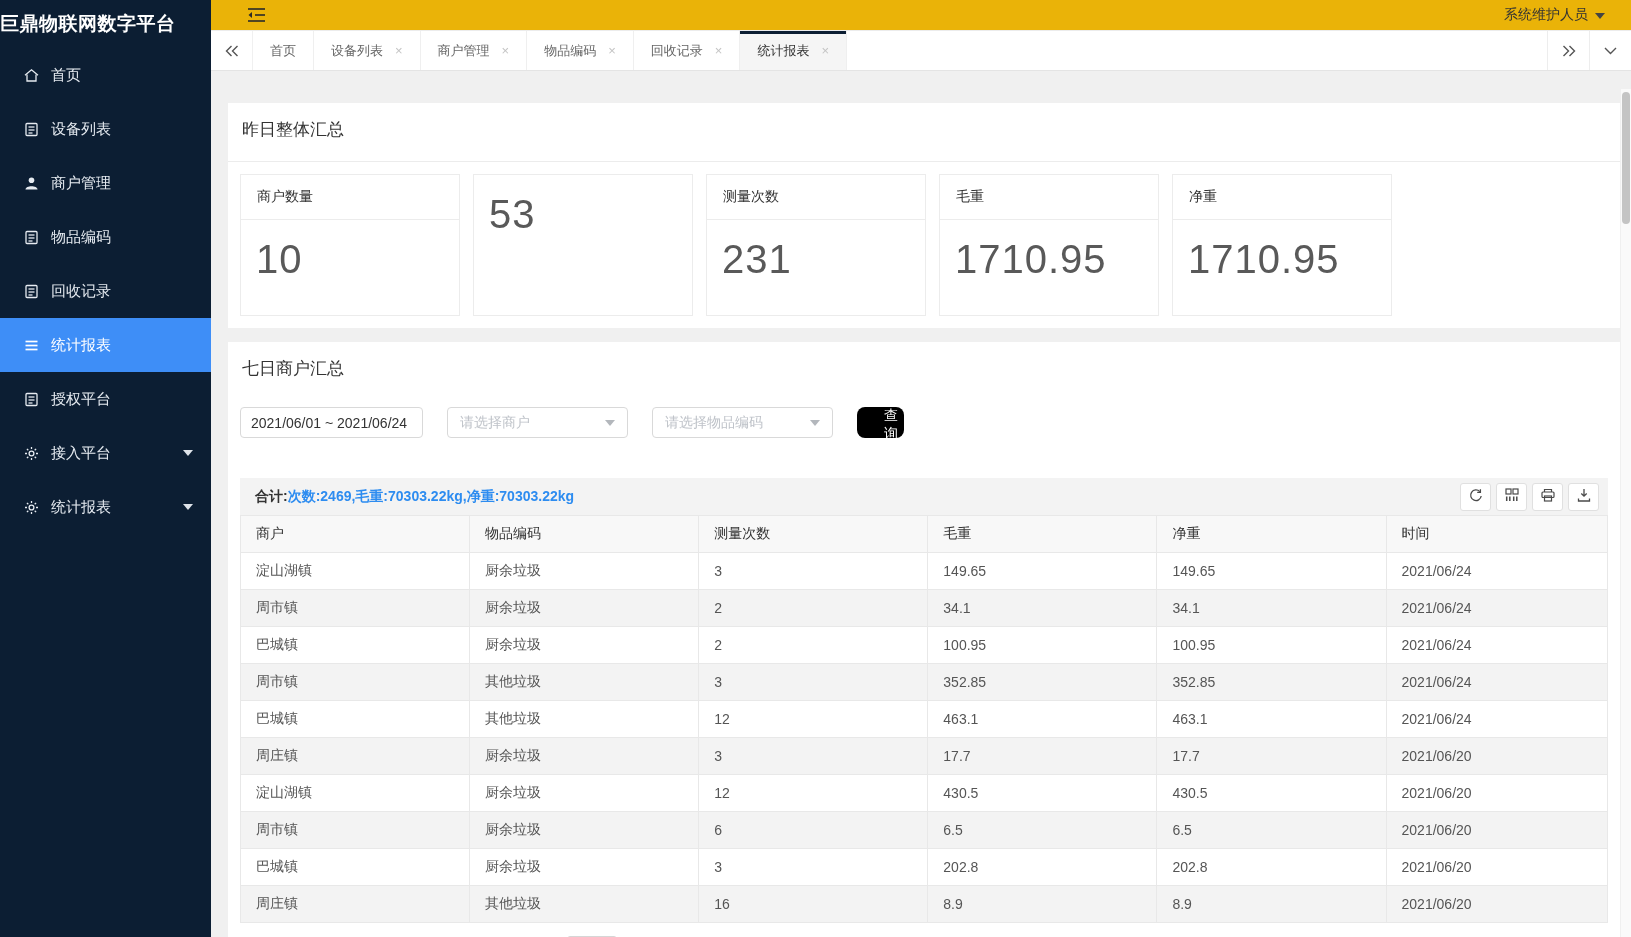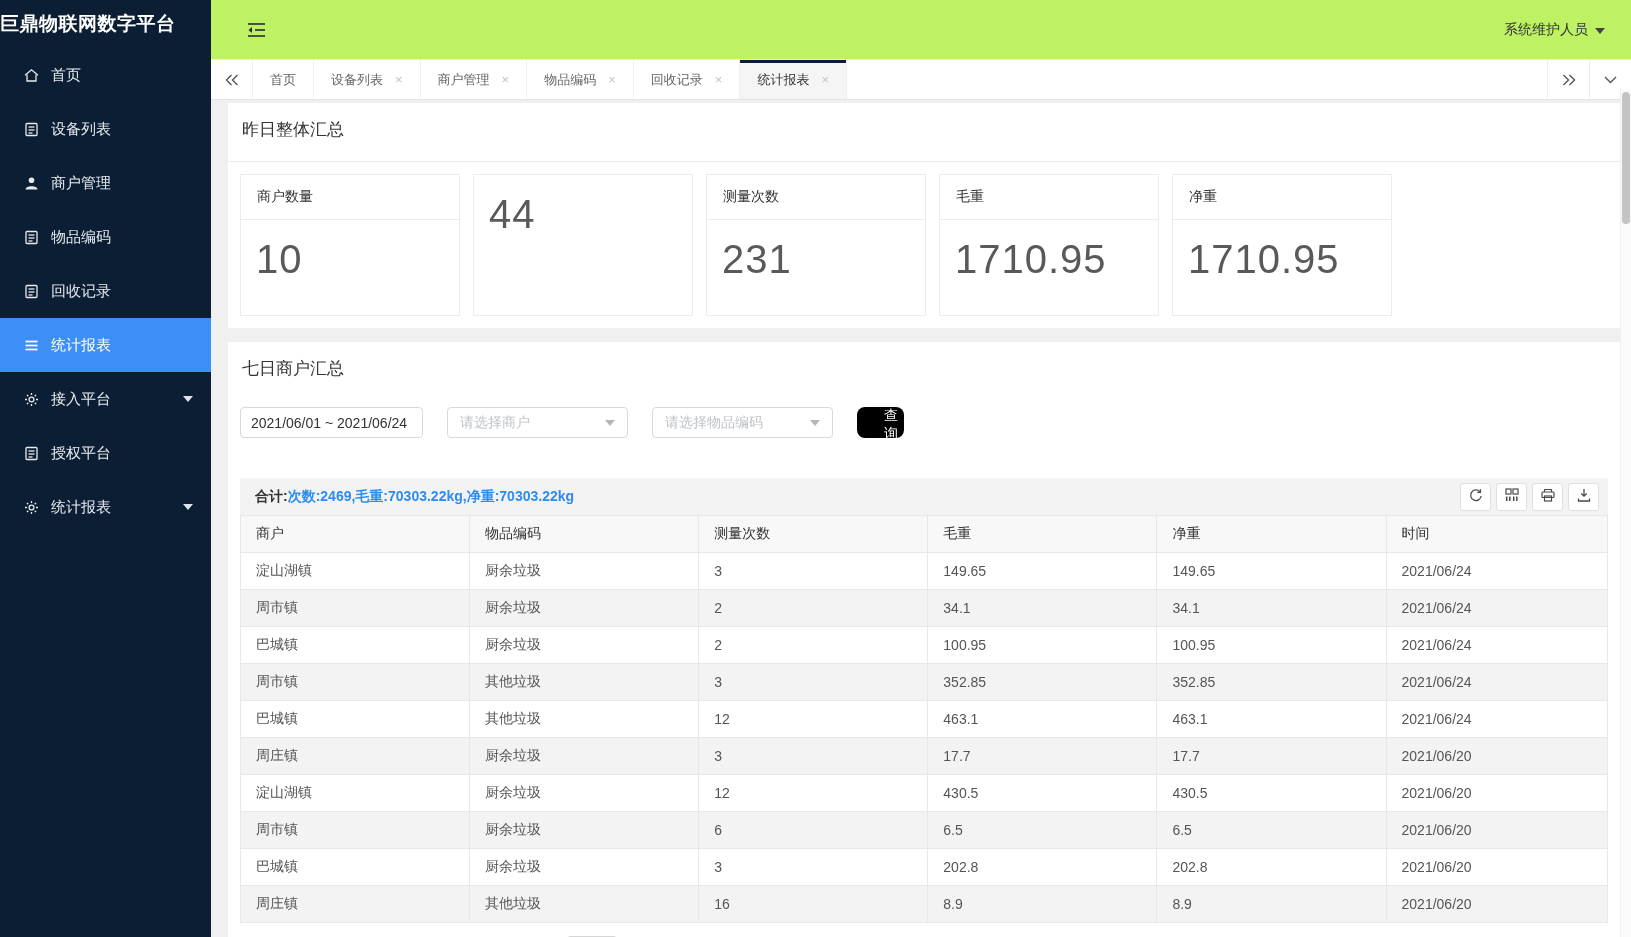--- a/index.html
+++ b/index.html
@@ -10,21 +10,21 @@
   .sidebar { position:absolute; left:0; top:0; width:211px; height:937px; background:#0c1e33; z-index:5; }
   .sidebar-title { height:48px; line-height:48px; text-align:left; color:#fff; font-size:19px; font-weight:bold; letter-spacing:.5px; white-space:nowrap; }
   .menu-item { height:54px; display:flex; align-items:center; padding:0 18px 0 23px; color:#e6ebf1; font-size:15px; cursor:pointer; position:relative; }
   .menu-item.active { background:#3e8ef7; color:#fff; }
   .mi-icon { width:17px; height:17px; margin-right:11px; flex:0 0 17px; display:flex; align-items:center; }
   .mi-icon svg { width:17px; height:17px; }
   .menu-caret { margin-left:auto; width:0; height:0; border-left:5px solid transparent; border-right:5px solid transparent; border-top:6px solid #dfe4ea; }
 
   
   .main { position:absolute; left:211px; top:0; right:0; height:937px; }
-  .topbar { height:60px; background:#bef264; border-bottom:1px solid #ececec; display:flex; align-items:center; padding:0 26px 0 36px; }
+  .topbar { height:31px; background:#eab308; border-bottom:1px solid #ececec; display:flex; align-items:center; padding:0 26px 0 36px; }
   .collapse-btn { width:20px; height:16px; cursor:pointer; color:#2a2a2a; }
   .user-area { margin-left:auto; display:flex; align-items:center; gap:7px; font-size:14px; color:#333; cursor:pointer; }
   .user-caret { width:0; height:0; border-left:5px solid transparent; border-right:5px solid transparent; border-top:6px solid #444; margin-top:2px; }
 
   
   .tabbar { height:40px; background:#fff; border-bottom:1px solid #e4e4e4; display:flex; align-items:stretch; }
   .tab-nav { width:42px; display:flex; align-items:center; justify-content:center; color:#555; cursor:pointer; }
   .tab-nav.left { border-right:1px solid #f0f0f0; }
   .tab-nav.right { border-left:1px solid #ededed; }
   .tab { position:relative; display:flex; align-items:center; padding:0 17px; font-size:13px; color:#666; border-right:1px solid #efefef; cursor:pointer; white-space:nowrap; }
@@ -152,38 +152,38 @@
           <line x1="2.5" y1="8.5" x2="14.5" y2="8.5"></line>
           <line x1="2.5" y1="12.5" x2="14.5" y2="12.5"></line>
         </svg>
     </span>
     <span>统计报表</span>
   </div>
 
   <div class="menu-item">
     <span class="mi-icon">
       <svg viewBox="0 0 17 17" fill="none" stroke="currentColor" stroke-width="1.3">
-          <circle cx="8.5" cy="8.5" r="2.4"></circle>
-          <path d="M8.5 2 v2 M8.5 13 v2 M2 8.5 h2 M13 8.5 h2 M3.9 3.9 l1.4 1.4 M11.7 11.7 l1.4 1.4 M13.1 3.9 l-1.4 1.4 M5.3 11.7 l-1.4 1.4"></path>
-        </svg>
-    </span>
-    <span>接入平台</span>
-    <span class="menu-caret"></span>
-  </div>
-
-  <div class="menu-item">
-    <span class="mi-icon">
-      <svg viewBox="0 0 17 17" fill="none" stroke="currentColor" stroke-width="1.3">
           <rect x="3" y="2.5" width="11" height="12" rx="1"></rect>
           <line x1="5.5" y1="6" x2="11.5" y2="6"></line>
           <line x1="5.5" y1="9" x2="11.5" y2="9"></line>
           <line x1="5.5" y1="12" x2="9.5" y2="12"></line>
         </svg>
     </span>
     <span>授权平台</span>
+  </div>
+
+  <div class="menu-item">
+    <span class="mi-icon">
+      <svg viewBox="0 0 17 17" fill="none" stroke="currentColor" stroke-width="1.3">
+          <circle cx="8.5" cy="8.5" r="2.4"></circle>
+          <path d="M8.5 2 v2 M8.5 13 v2 M2 8.5 h2 M13 8.5 h2 M3.9 3.9 l1.4 1.4 M11.7 11.7 l1.4 1.4 M13.1 3.9 l-1.4 1.4 M5.3 11.7 l-1.4 1.4"></path>
+        </svg>
+    </span>
+    <span>接入平台</span>
+    <span class="menu-caret"></span>
   </div>
 
   <div class="menu-item">
     <span class="mi-icon">
       <svg viewBox="0 0 17 17" fill="none" stroke="currentColor" stroke-width="1.3">
           <circle cx="8.5" cy="8.5" r="2.4"></circle>
           <path d="M8.5 2 v2 M8.5 13 v2 M2 8.5 h2 M13 8.5 h2 M3.9 3.9 l1.4 1.4 M11.7 11.7 l1.4 1.4 M13.1 3.9 l-1.4 1.4 M5.3 11.7 l-1.4 1.4"></path>
         </svg>
     </span>
     <span>统计报表</span>
@@ -253,21 +253,21 @@
   <div class="content">
 
     <div class="panel panel1">
       <div class="section-title">昨日整体汇总</div>
       <div class="cards-row">
         <div class="stat-card">
           <div class="stat-label">商户数量</div>
           <div class="stat-value">10</div>
         </div>
         <div class="stat-card">
-          <div class="stat-value">44</div>
+          <div class="stat-value">53</div>
         </div>
         <div class="stat-card">
           <div class="stat-label">测量次数</div>
           <div class="stat-value">231</div>
         </div>
         <div class="stat-card">
           <div class="stat-label">毛重</div>
           <div class="stat-value">1710.95</div>
         </div>
         <div class="stat-card">

